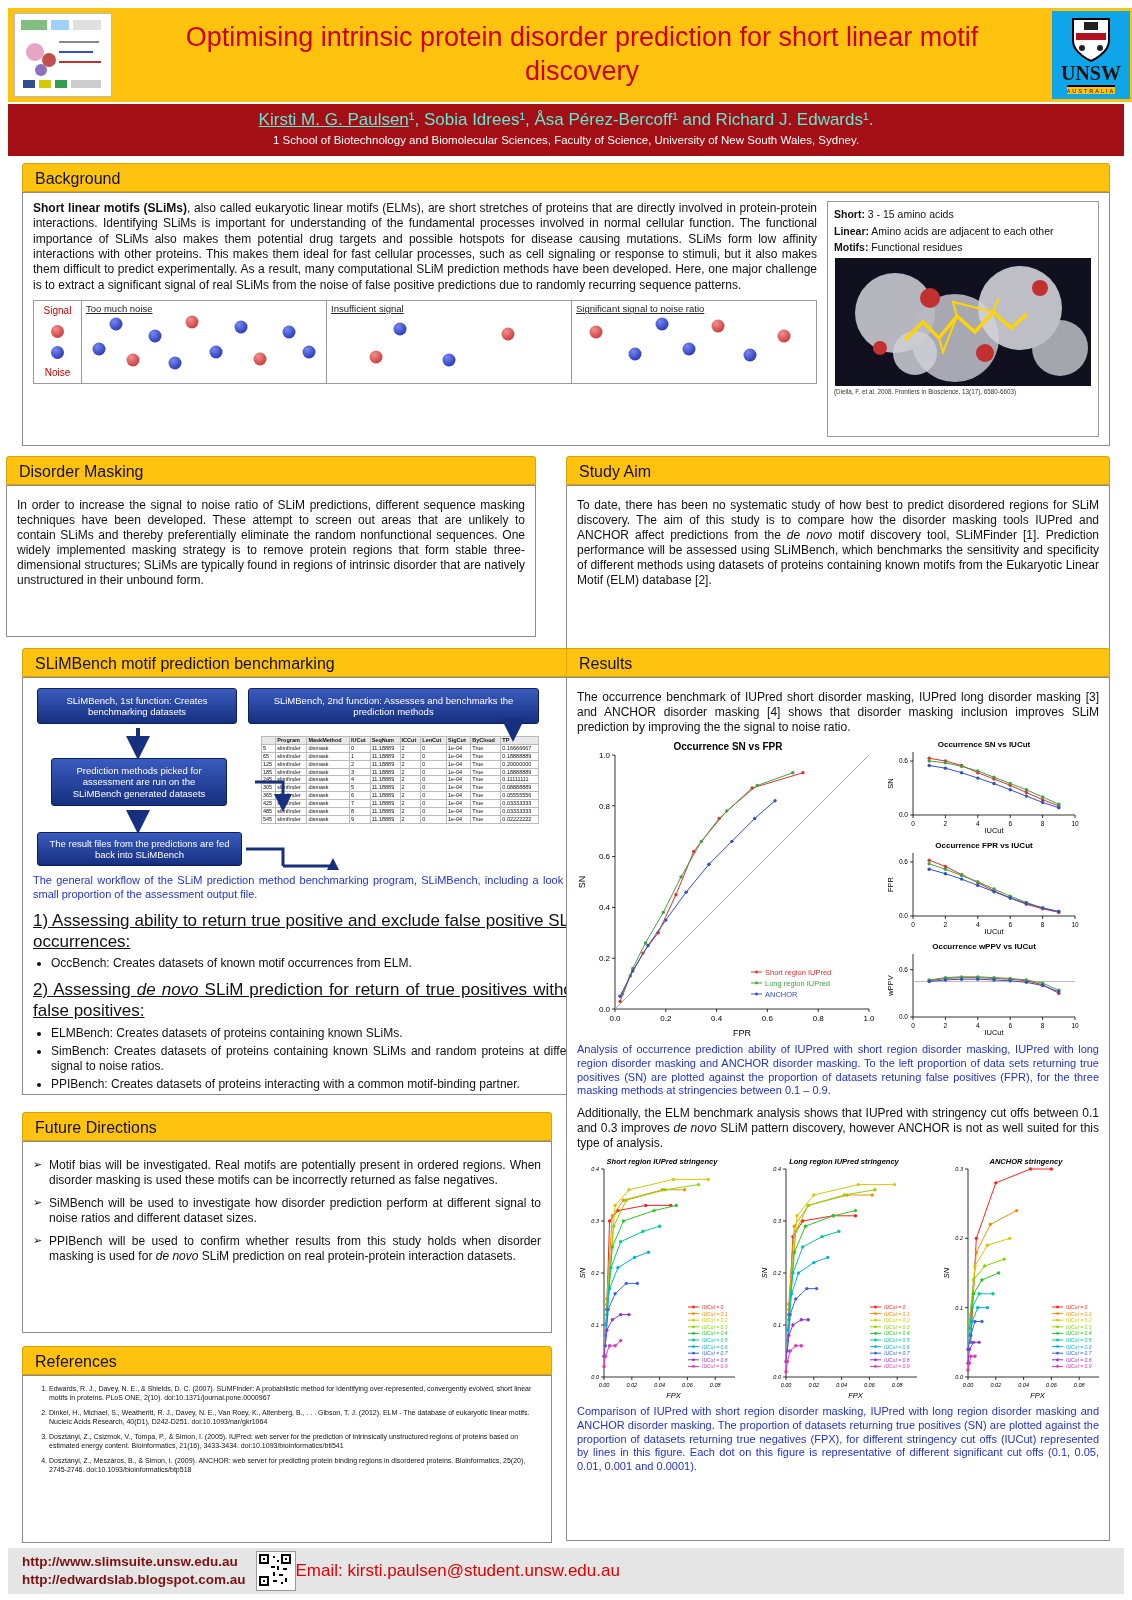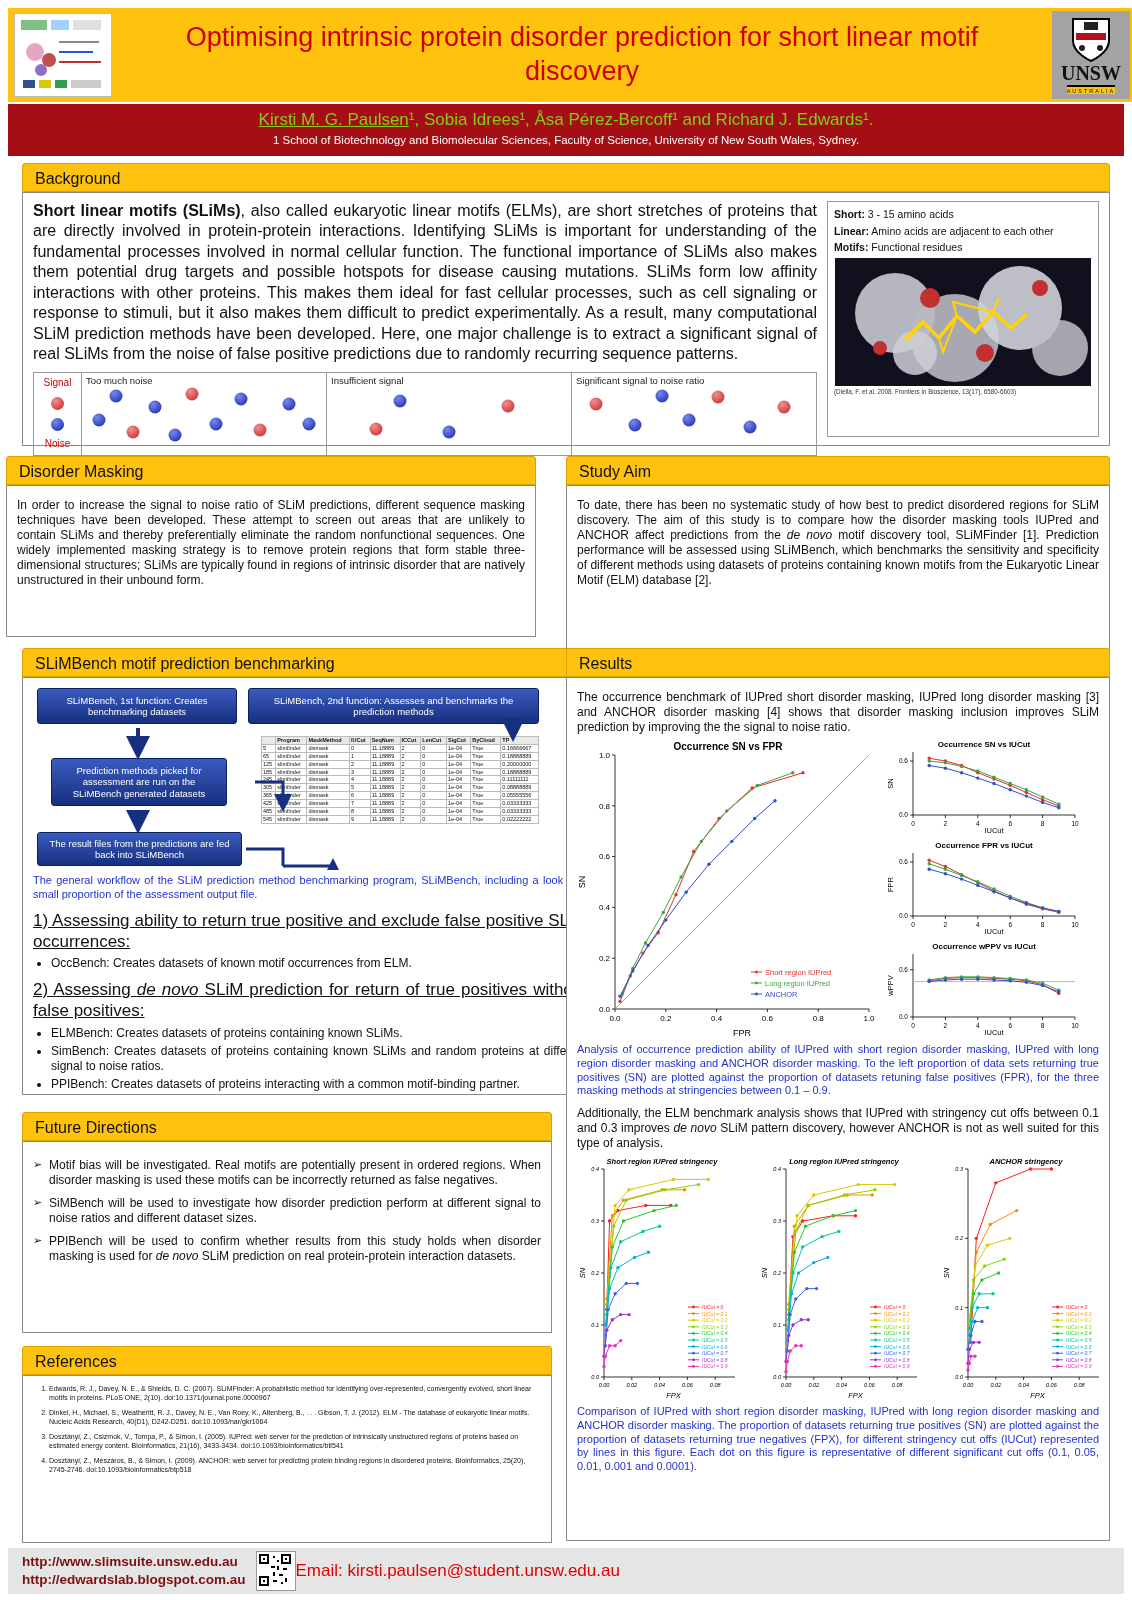--- a/index.html
+++ b/index.html
@@ -1,45 +1,45 @@
 <!DOCTYPE html>
 <html><head>
 <meta charset="utf-8">
 <style>
   html,body{margin:0;padding:0;background:#e8e8e8;}
   .poster{position:relative;width:1132px;height:1600px;background:#ffffff;font-family:"Liberation Sans",sans-serif;overflow:hidden;margin:0 auto;}
   
   .header{position:absolute;left:8px;top:8px;width:1128px;height:94px;background:#FFC20E;display:flex;align-items:center;justify-content:space-between;padding:0 6px;box-sizing:border-box;}
   .lab-logo{width:96px;height:82px;background:#fff;border:1px solid #bbb;flex:0 0 auto;}
   .poster-title{flex:1;color:#CC0000;font-size:27px;line-height:1.25;text-align:center;font-weight:normal;margin:0 14px;}
-  .unsw{width:78px;height:88px;background:#a3a3a3;display:flex;flex-direction:column;align-items:center;justify-content:center;flex:0 0 auto;}
+  .unsw{width:78px;height:88px;background:#0ea5e9;display:flex;flex-direction:column;align-items:center;justify-content:center;flex:0 0 auto;}
   .unsw-name{font-family:"Liberation Serif",serif;font-weight:bold;font-size:20px;color:#111;line-height:1;}
   .unsw-sub{font-size:5.5px;letter-spacing:2px;color:#111;background:#FFC20E;border-top:2px solid #000;padding-top:1px;margin-top:2px;}
   
   .authors-bar{position:absolute;left:8px;top:104px;width:1116px;height:52px;background:#A30F15;color:#fff;text-align:center;box-sizing:border-box;padding-top:6px;}
-  .authors-line{font-size:17px;color:#84cc16;}
+  .authors-line{font-size:17px;color:#5eead4;}
   .author-underline{text-decoration:underline;}
   .affiliation{font-size:11.5px;color:#ffffff;margin-top:4px;}
   
   .section{position:absolute;}
   .sec-bar{height:29px;line-height:29px;background:#FFC20E;border:1px solid #d9a400;box-sizing:border-box;padding-left:12px;font-size:16px;color:#111;border-radius:3px 3px 0 0;}
   .sec-body{background:#fff;border:1px solid #8a8a8a;box-sizing:border-box;padding:8px 10px;font-size:12px;line-height:1.25;color:#111;text-align:justify;}
   
   #bg{left:22px;top:163px;width:1088px;}
   #bg .sec-body{height:254px;display:flex;gap:10px;}
   .bg-left{flex:1;display:flex;flex-direction:column;}
-  .bg-text{font-size:16px;line-height:1.28;}
+  .bg-text{font-size:12px;line-height:1.28;}
   .signal-box{margin-top:7px;border:1px solid #999;height:82px;display:flex;flex:0 0 auto;}
   .signal-legend{width:48px;border-right:1px solid #999;display:flex;flex-direction:column;align-items:center;justify-content:space-between;padding:4px 0;box-sizing:border-box;font-size:10px;color:#CC0000;}
   .sig-dot,.noise-dot-l{width:13px;height:13px;border-radius:50%;}
   .sig-dot{background:radial-gradient(circle at 35% 30%,#f09090,#c22222);}
   .noise-dot-l{background:radial-gradient(circle at 35% 30%,#7788ee,#1122aa);}
   .signal-panel{flex:1;position:relative;border-right:1px solid #999;}
   .signal-panel:last-child{border-right:none;}
-  .panel-label{position:absolute;left:4px;top:2px;font-size:9.5px;color:#222;}
+  .panel-label{position:absolute;left:4px;top:2px;font-size:9.5px;color:#222;text-decoration:underline;}
   .dot{position:absolute;width:13px;height:13px;border-radius:50%;transform:translate(-50%,-50%);}
   .dot-r{background:radial-gradient(circle at 35% 30%,#f09090,#c22222);}
   .dot-b{background:radial-gradient(circle at 35% 30%,#7788ee,#1122aa);}
   .info-box{width:272px;flex:0 0 auto;border:1px solid #999;padding:6px;box-sizing:border-box;font-size:10.5px;text-align:left;}
   .info-row{margin-bottom:4px;line-height:1.2;}
   .info-label{font-weight:bold;}
   .protein-img{width:100%;height:128px;display:block;margin-top:4px;}
   .citation{font-size:6.3px;color:#333;margin-top:2px;text-align:left;}
   
   #masking{left:6px;top:456px;width:530px;}

